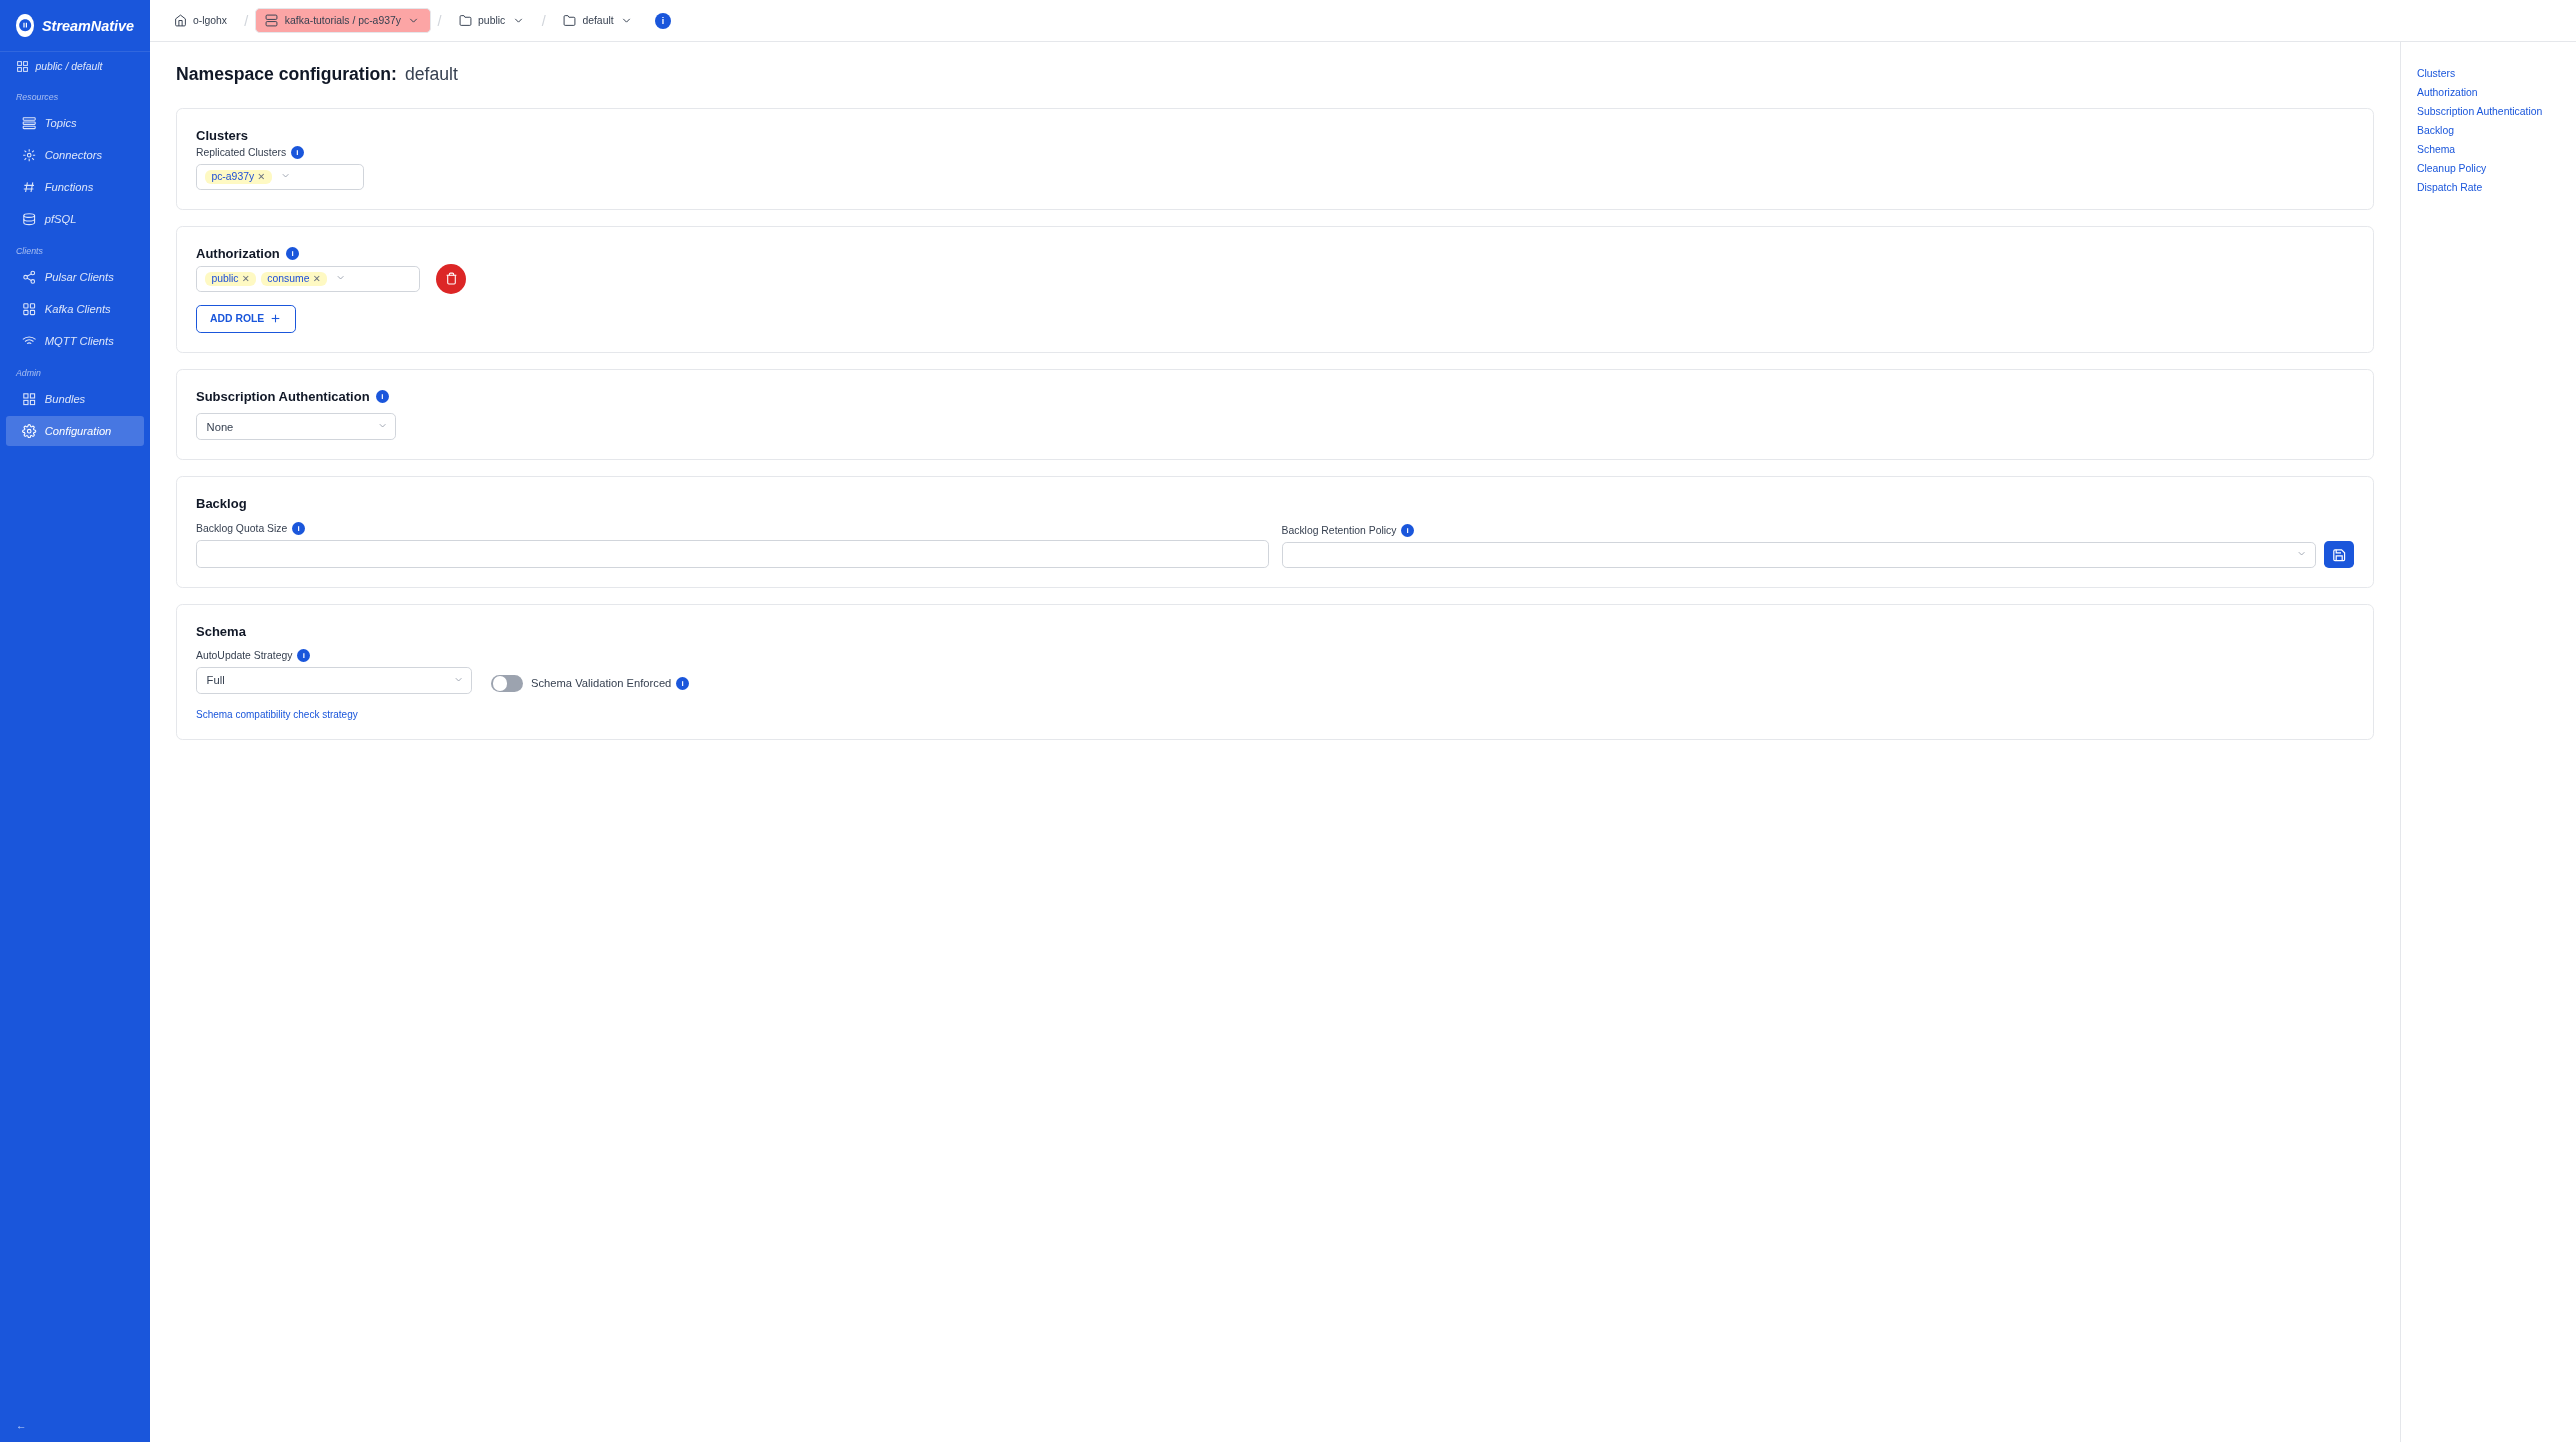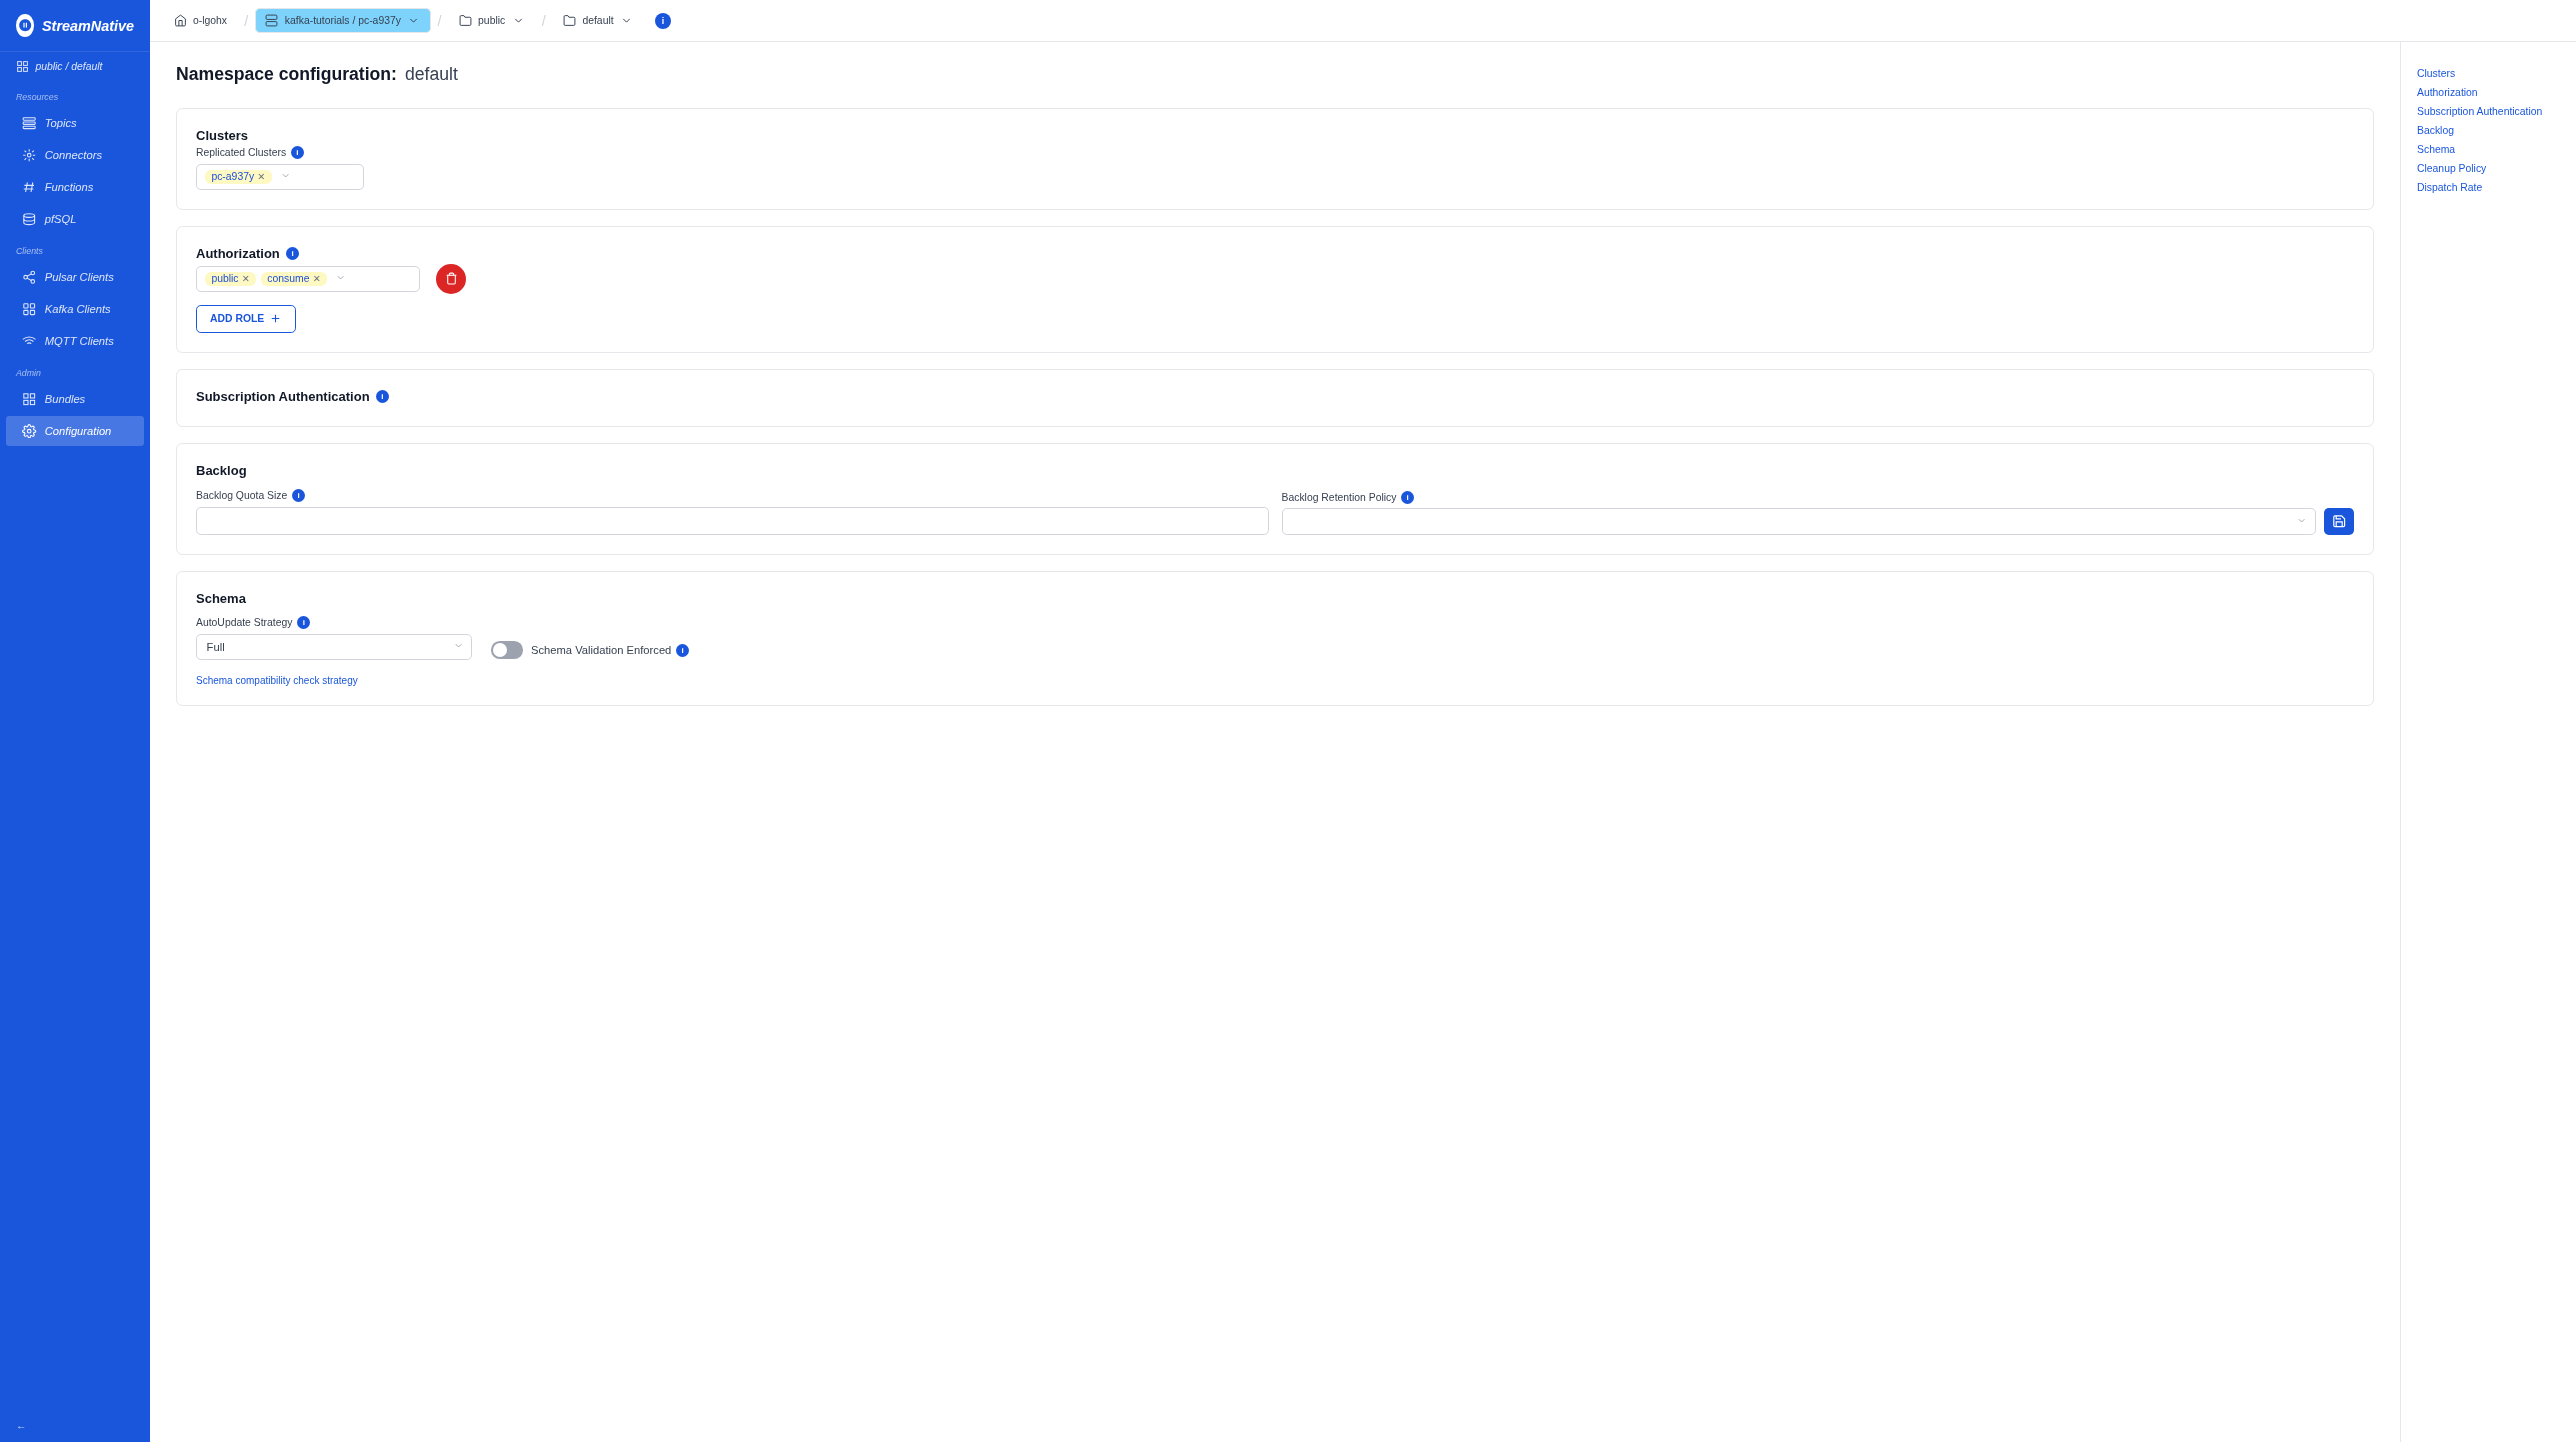--- a/index.html
+++ b/index.html
@@ -17,21 +17,21 @@
     .sidebar-item svg { width: 14.4px; height: 14.4px; fill: none; stroke: currentColor; stroke-width: 1.8; flex-shrink: 0; }
     .sidebar-bottom { margin-top: auto; padding: 11.2px 16px; }
     .collapse-btn { display: flex; align-items: center; gap: 6.4px; cursor: pointer; color: rgba(255,255,255,0.7); font-size: 10.4px; }
 
     
     .main { flex: 1; display: flex; flex-direction: column; overflow: hidden; }
 
     
     .topnav { background: white; border-bottom: 0.8px solid #e5e7eb; display: flex; align-items: center; padding: 0 13px; height: 42px; gap: 5px; flex-shrink: 0; }
     .topnav-item { display: flex; align-items: center; gap: 6.4px; padding: 4.8px 9.6px; border-radius: 4.8px; cursor: pointer; color: #374151; font-size: 10.4px; border: 0.8px solid transparent; }
-    .topnav-item.active { background: #7dd3fc; border-color: #e5e7eb; }
+    .topnav-item.active { background: #fca5a5; border-color: #e5e7eb; }
     .topnav-item svg { width: 13px; height: 13px; stroke: currentColor; fill: none; stroke-width: 1.8; }
     .topnav-chevron { width: 11.2px; height: 11.2px; stroke: #9ca3af; fill: none; stroke-width: 2; }
     .topnav-info { width: 16px; height: 16px; background: #1a56db; border-radius: 50%; display: flex; align-items: center; justify-content: center; color: white; font-size: 8.8px; font-weight: 700; margin-left: 6.4px; }
     .topnav-divider { color: #d1d5db; font-size: 14.4px; padding: 0 1.6px; }
 
     
     .content-wrapper { display: flex; flex: 1; overflow: hidden; }
     .content { flex: 1; padding: 22.4px 26px; overflow-y: auto; background: white; }
     .page-title { font-size: 17.6px; font-weight: 600; color: #111827; margin-bottom: 22.4px; display: flex; align-items: center; gap: 8px; }
     .page-title-name { font-size: 17.6px; font-weight: 400; color: #374151; }
@@ -310,20 +310,33 @@
               <line x1="12" y1="5" x2="12" y2="19"></line>
               <line x1="5" y1="12" x2="19" y2="12"></line>
             </svg>
         </button>
       </div>
 
       <div class="section-card">
         <div class="section-title">
           <span>Subscription Authentication</span>
           <span class="info-icon">i</span>
+        </div>
+        <div style="margin-top:9.6px;">
+          <div class="dropdown-wrap">
+            <select class="dropdown" style="min-width:200px;">
+              <option>None</option>
+              <option>JWT</option>
+            </select>
+            <div class="dropdown-arrow">
+              <svg viewBox="0 0 24 24">
+                  <polyline points="6 9 12 15 18 9"></polyline>
+                </svg>
+            </div>
+          </div>
         </div>
       </div>
 
       <div class="section-card">
         <div class="section-title">
           <span>Backlog</span>
         </div>
         <div class="grid-2" style="margin-top:11.2px;">
           <div>
             <div class="form-label">

